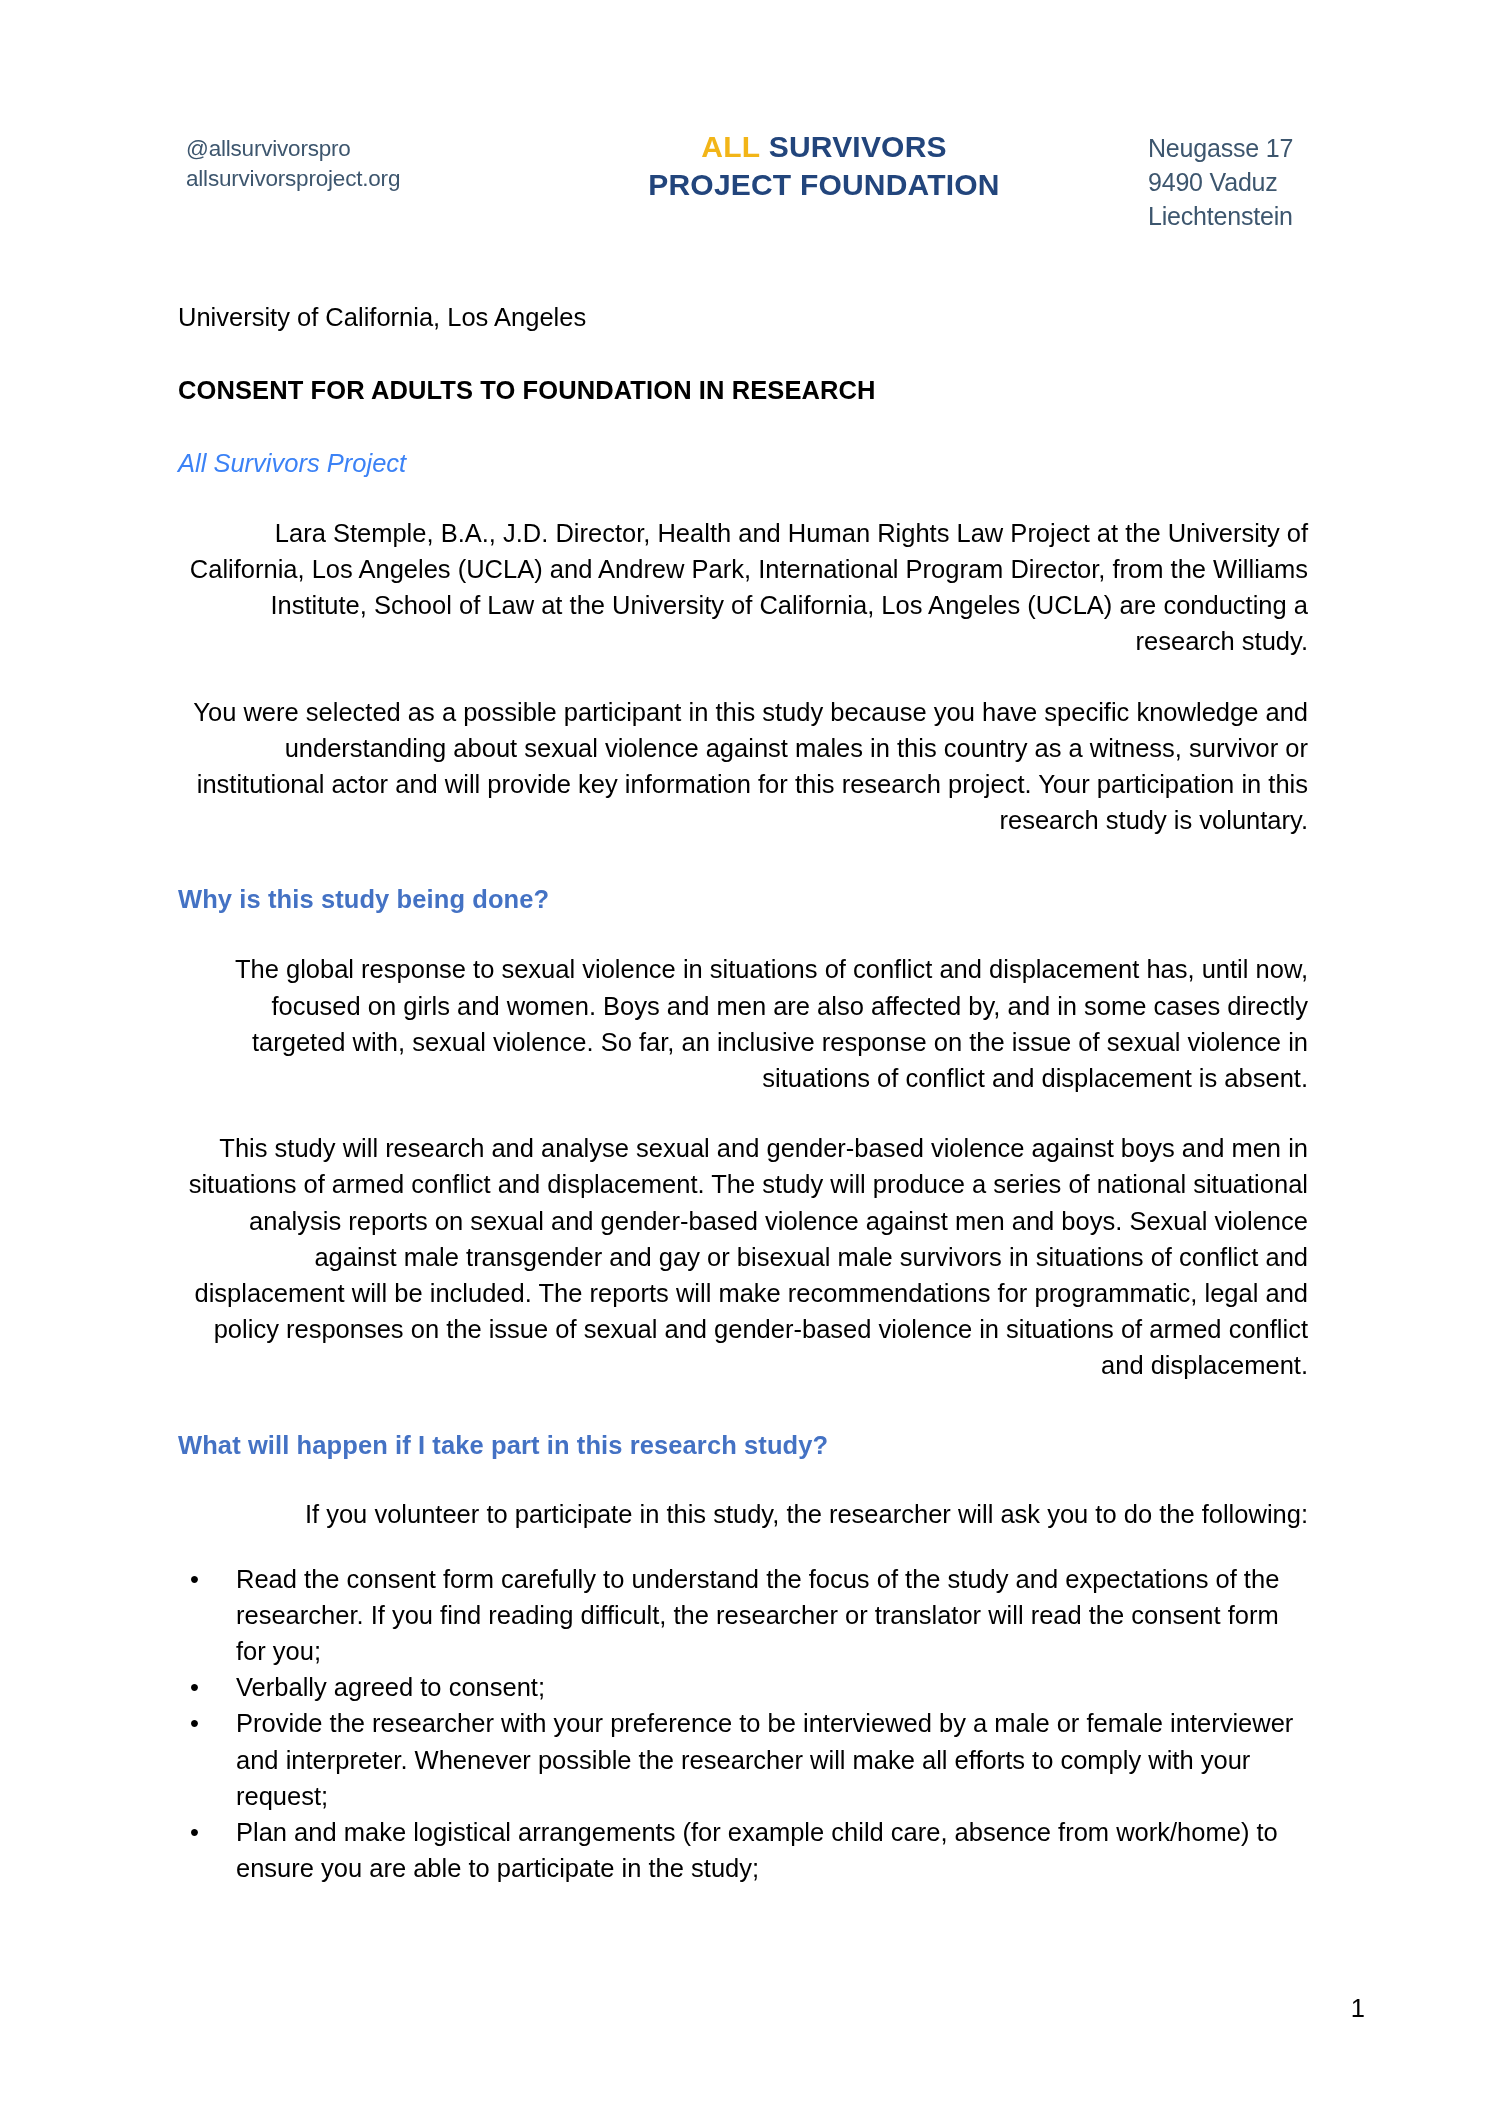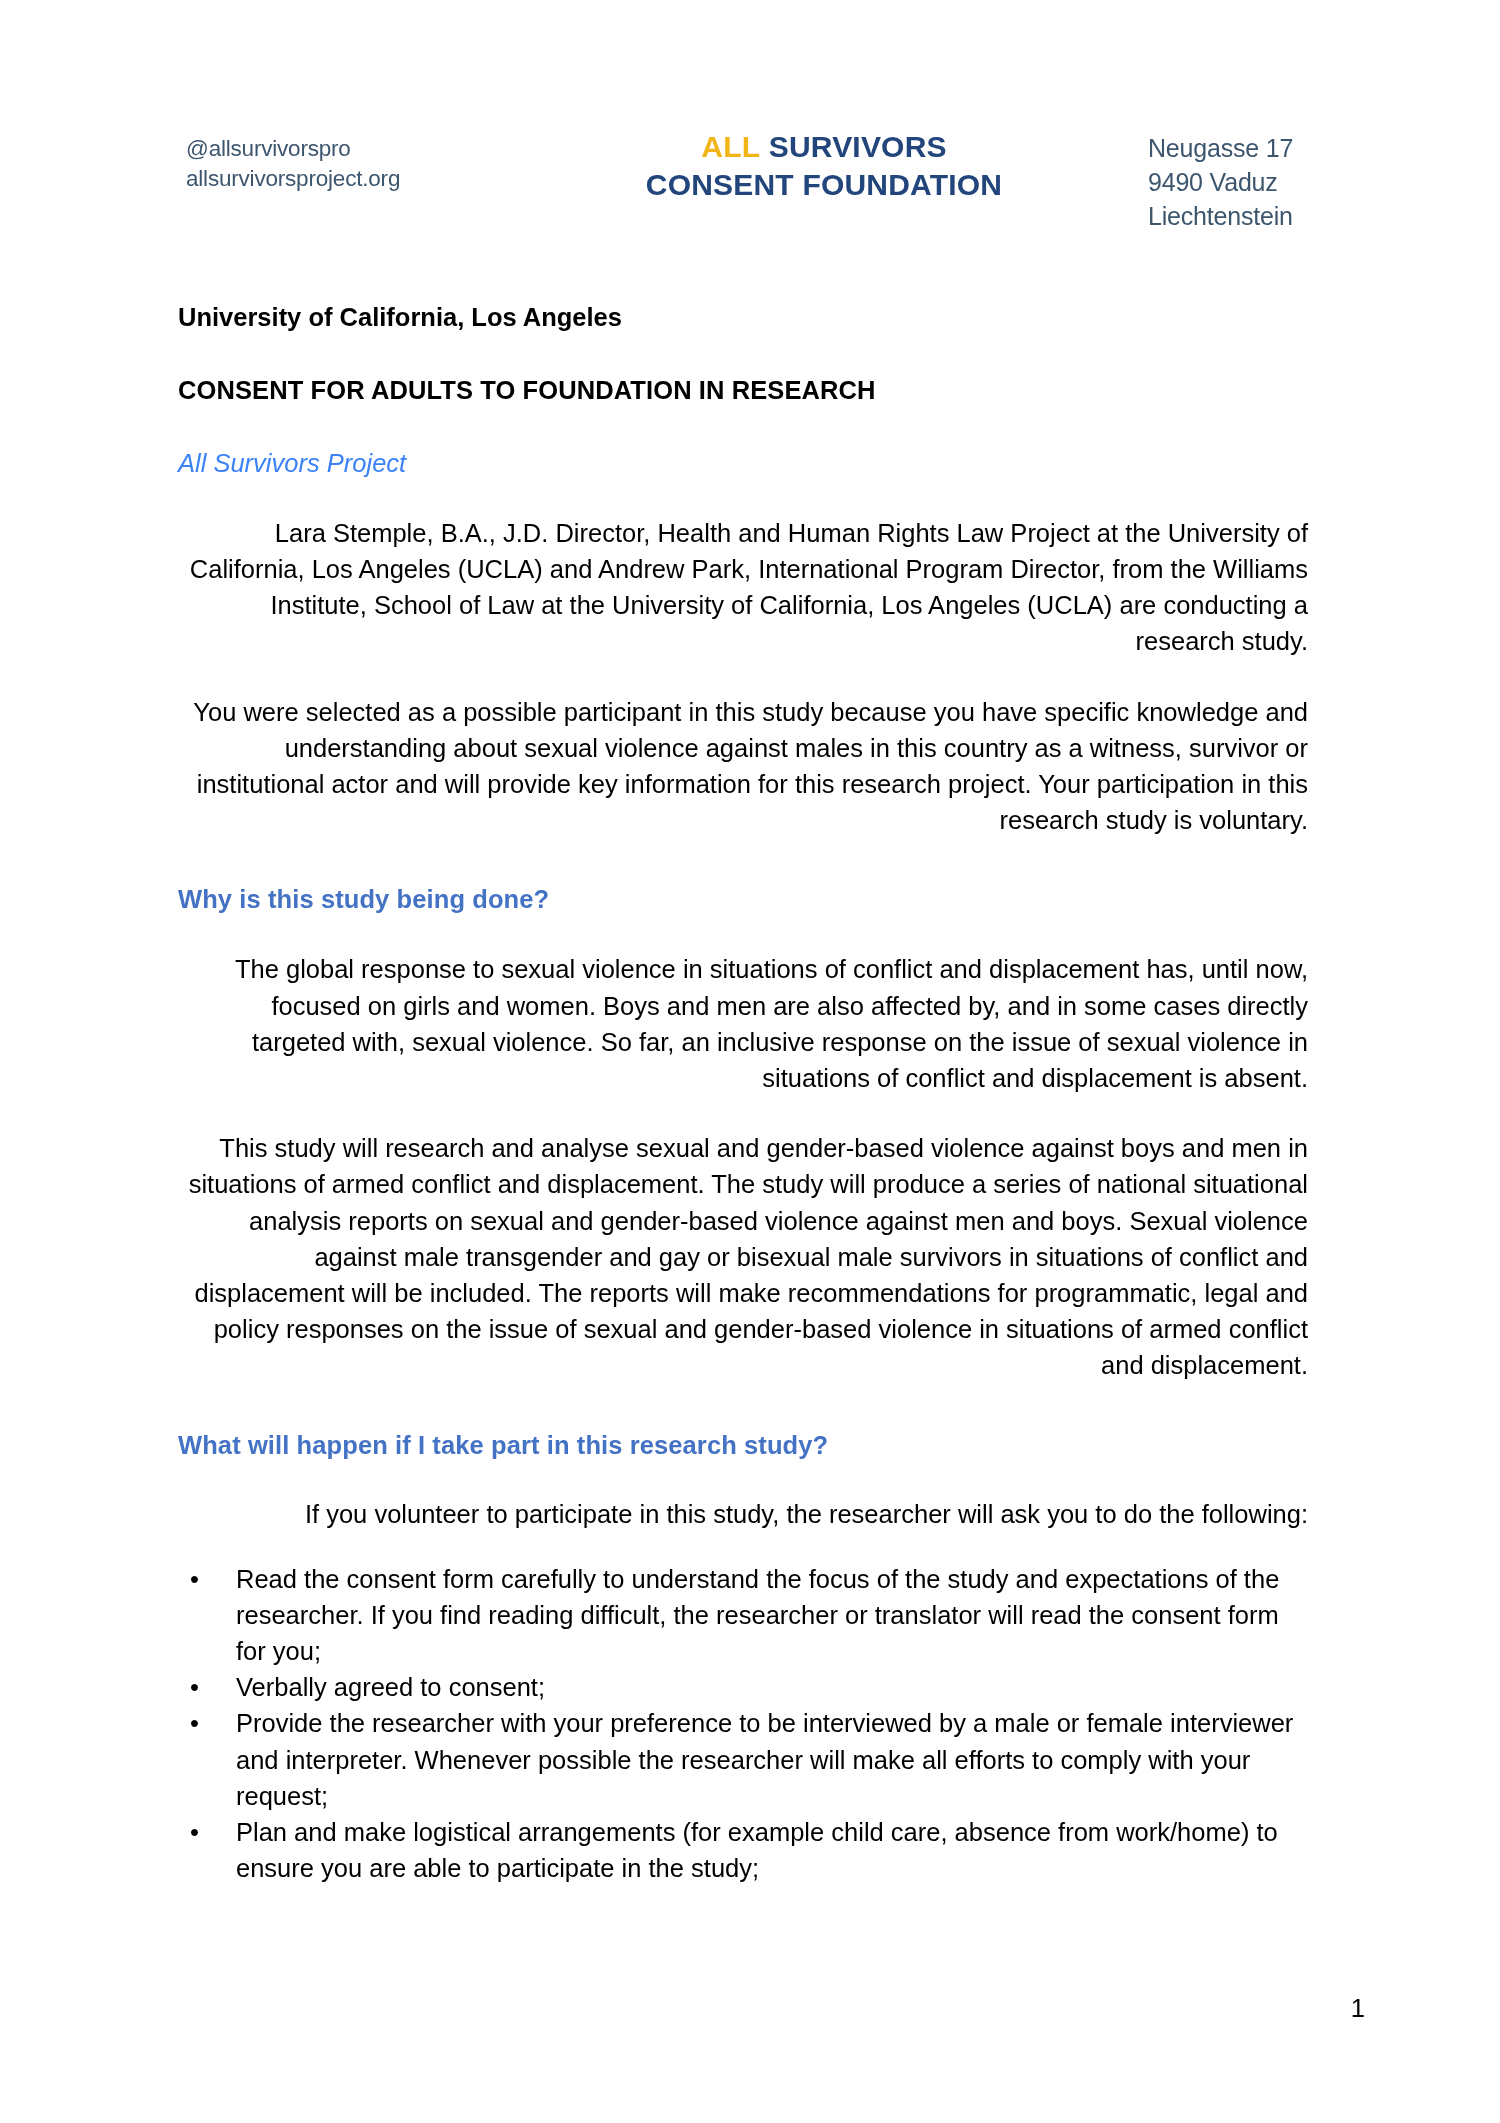--- a/index.html
+++ b/index.html
@@ -69,21 +69,20 @@
     left: 178px;
     top: 300px;
     width: 1130px;
   }
   .doc-body > * { margin: 0; }
 
   .line-plain {
     font-size: 25.5px;
     line-height: 1.37;
     color: #000;
-    font-weight: bold;
   }
   .doc-title {
     font-size: 25.5px;
     font-weight: bold;
     line-height: 1.37;
     color: #000;
     letter-spacing: 0.1px;
   }
   .doc-subtitle {
     font-size: 25.5px;
@@ -149,21 +148,21 @@
 
     <div class="lh-contact">
       <div>@allsurvivorspro</div>
       <div>allsurvivorsproject.org</div>
     </div>
 
     <div class="lh-logo">
       <div>
         <span class="gold">ALL</span><span>&nbsp;</span><span class="navy">SURVIVORS</span>
       </div>
-      <div class="navy">CONSENT FOUNDATION</div>
+      <div class="navy">PROJECT FOUNDATION</div>
     </div>
 
     <div class="lh-address">
       <div>Neugasse 17</div>
       <div>9490 Vaduz</div>
       <div>Liechtenstein</div>
     </div>
 
   </div>
 

